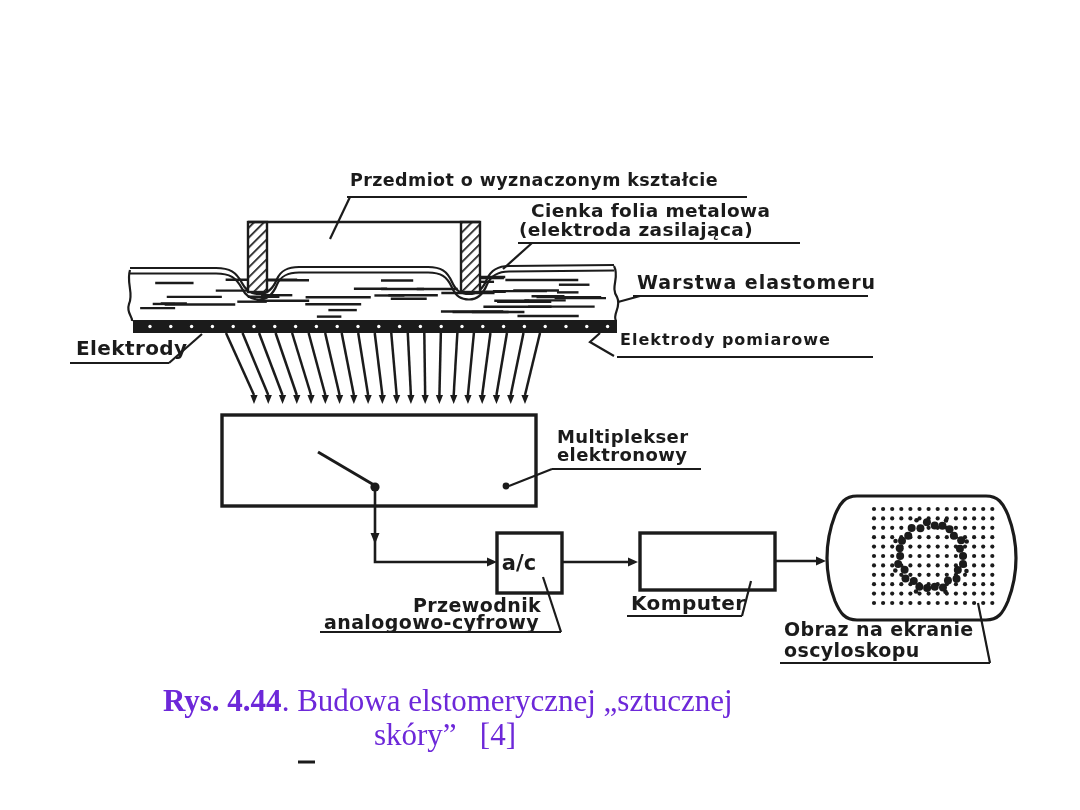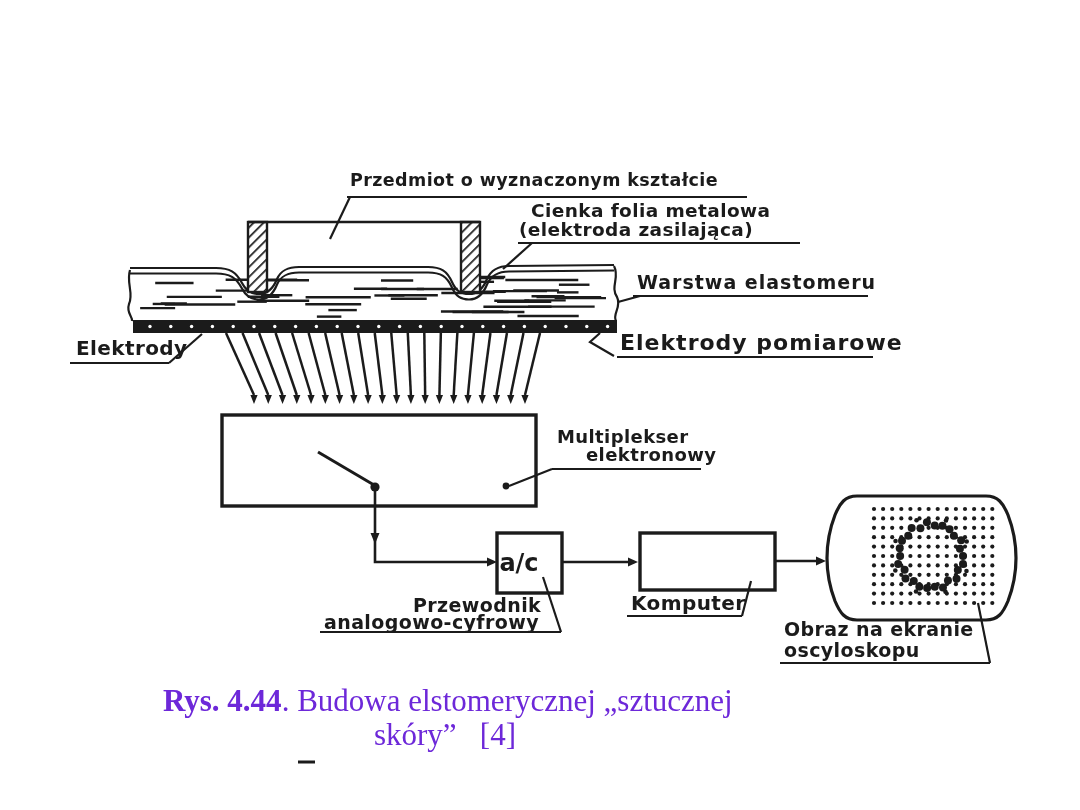--- a/index.html
+++ b/index.html
@@ -11,21 +11,21 @@
   }
   #art { position:absolute; left:0; top:0; }
   .lbl {
     position:absolute; font-weight:700; color:var(--ink);
     line-height:1.0; letter-spacing:0.4px; white-space:nowrap;
     font-family:"DejaVu Sans", sans-serif;
   }
   .adc-text {
     position:absolute; left:497px; top:533px; width:44px; height:60px;
     display:flex; align-items:center; justify-content:center;
-    font-weight:700; font-size:24px; color:var(--ink);
+    font-weight:700; font-size:21px; color:var(--ink);
   }
   .caption {
     position:absolute; font-family:"Liberation Serif", serif;
     color:#6d28d9; font-size:31px; white-space:pre;
   }
   .caption b { font-weight:700; }
 </style>
 </head>
 <body>
 
@@ -436,23 +436,23 @@
     </g>
 
     <line x1="298" y1="762" x2="315" y2="762" stroke="#1b1b1b" stroke-width="3"></line>
   </svg>
 
   <div class="lbl" style="left:350px; top:172px; font-size:17.5px;">Przedmiot o wyznaczonym kształcie</div>
   <div class="lbl" style="left:531px; top:202px; font-size:18.5px;">Cienka folia metalowa</div>
   <div class="lbl" style="left:637px; top:273px; font-size:19px; letter-spacing:1px;">Warstwa elastomeru</div>
   <div class="lbl" style="left:519px; top:221px; font-size:18.5px;">(elektroda zasilająca)</div>
   <div class="lbl" style="left:76px;  top:338px; font-size:20px;">Elektrody</div>
-  <div class="lbl" style="left:620px; top:332px; font-size:22px; letter-spacing:1px;text-align:center;">Elektrody pomiarowe</div>
+  <div class="lbl" style="left:620px; top:332px; font-size:16px; letter-spacing:1px;text-align:center;">Elektrody pomiarowe</div>
   <div class="lbl" style="left:557px; top:428px; font-size:18px;">Multiplekser</div>
-  <div class="lbl" style="left:557px; top:446px; font-size:18px;margin-left:29px;">elektronowy</div>
+  <div class="lbl" style="left:557px; top:446px; font-size:18px;">elektronowy</div>
   <div class="adc-text">a/c</div>
   <div class="lbl" style="left:413px; top:596px; font-size:19px;">Przewodnik</div>
   <div class="lbl" style="left:324px; top:613px; font-size:19px;">analogowo-cyfrowy</div>
   <div class="lbl" style="left:631px; top:593px; font-size:20px;">Komputer</div>
   <div class="lbl" style="left:784px; top:620px; font-size:19px;">Obraz na ekranie</div>
   <div class="lbl" style="left:784px; top:641px; font-size:19px;">oscyloskopu</div>
 
   <div class="caption" style="left:163px; top:683px;"><b>Rys. 4.44</b><span>. Budowa elstomerycznej „sztucznej</span></div>
   <div class="caption" style="left:0px; top:717px; width:890px; text-align:center;">skóry”   [4]</div>
 </div>

